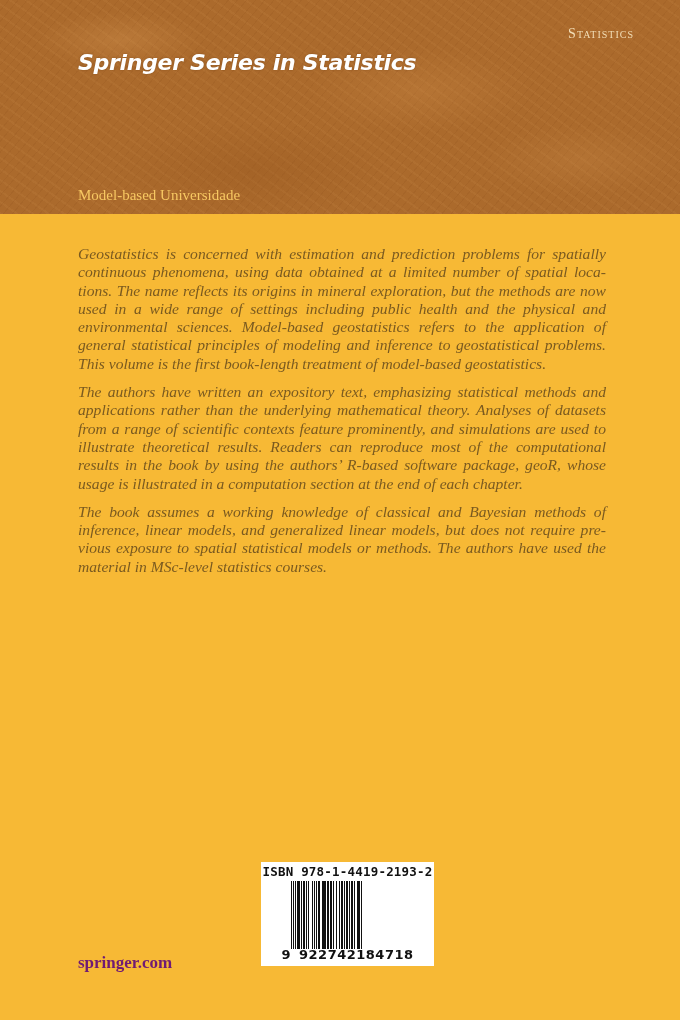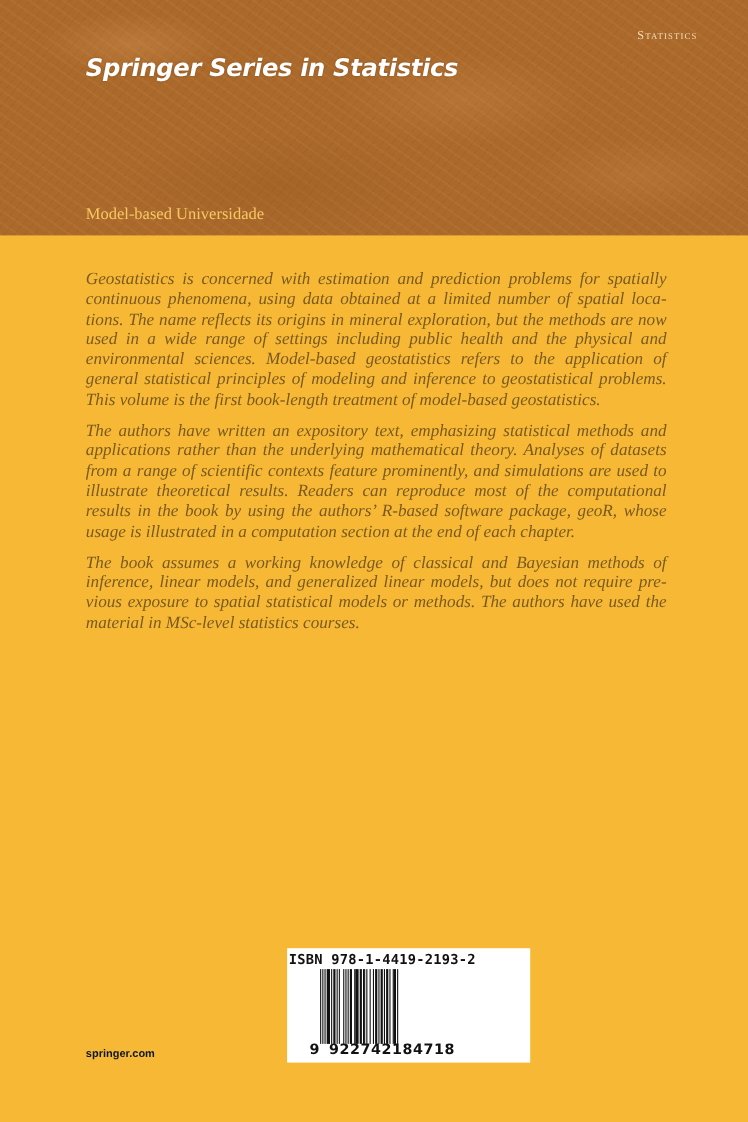--- a/index.html
+++ b/index.html
@@ -15,21 +15,21 @@
         radial-gradient(ellipse 120px 40px at 120px 40px, rgba(214,150,82,0.35), transparent 70%),
         radial-gradient(ellipse 160px 60px at 420px 90px, rgba(206,140,72,0.30), transparent 70%),
         radial-gradient(ellipse 140px 50px at 580px 160px, rgba(200,136,70,0.30), transparent 70%),
         radial-gradient(ellipse 200px 70px at 250px 170px, rgba(150,86,30,0.35), transparent 70%),
         repeating-linear-gradient(35deg, rgba(230,170,100,0.08) 0 2px, transparent 2px 9px),
         repeating-linear-gradient(-50deg, rgba(120,60,15,0.10) 0 1px, transparent 1px 7px),
         #ab6a2c;
     }
     .series-label {
       position: absolute; right: 46px; top: 26px;
-      color: #f3dfb8; font-size: 11px; letter-spacing: 1px;
+      color: #f3dfb8; font-size: 14px; letter-spacing: 1px;
       font-variant: small-caps;
     }
     .series-title {
       position: absolute; left: 78px; top: 50px;
       color: #ffffff; font-family: "DejaVu Sans", "Liberation Sans", sans-serif;
       font-style: italic; font-weight: bold; font-size: 22px;
       letter-spacing: -0.3px;
       text-shadow: 0 0 2px rgba(80,40,10,0.4);
     }
     .authors {
@@ -41,27 +41,26 @@
       color: #f7c862; font-size: 15px;
     }
     .body-text {
       position: absolute; left: 78px; top: 245px; width: 528px;
       color: #7a5a20; font-size: 15.6px; line-height: 18.3px;
       text-align: justify; hyphens: manual;
     }
     .body-text p { margin: 0 0 10px 0; font-style: italic; }
     .springer-url {
       position: absolute; left: 78px; top: 953px;
-      color: #0f172a; font-family: Liberation Sans, sans-serif;
-      font-size: 10px; font-weight: bold;
+      color: #701a75; font-family: Liberation Serif, serif;
+      font-size: 17px; font-weight: bold;
     }
     .barcode-box {
       position: absolute; left: 261px; top: 862px; width: 173px; height: 104px;
       background: #ffffff;
-      padding-left: 48px;
     }
     .isbn-text {
       position: absolute; left: 0; top: 2px; width: 173px; text-align: center;
       font-family: "DejaVu Sans Mono", "Liberation Mono", monospace;
       font-size: 12.5px; font-weight: bold; color: #111; letter-spacing: 0.2px;
     }
     .bars {
       position: absolute; left: 30px; top: 19px; width: 100px; height: 68px;
       display: flex; align-items: stretch;
     }

